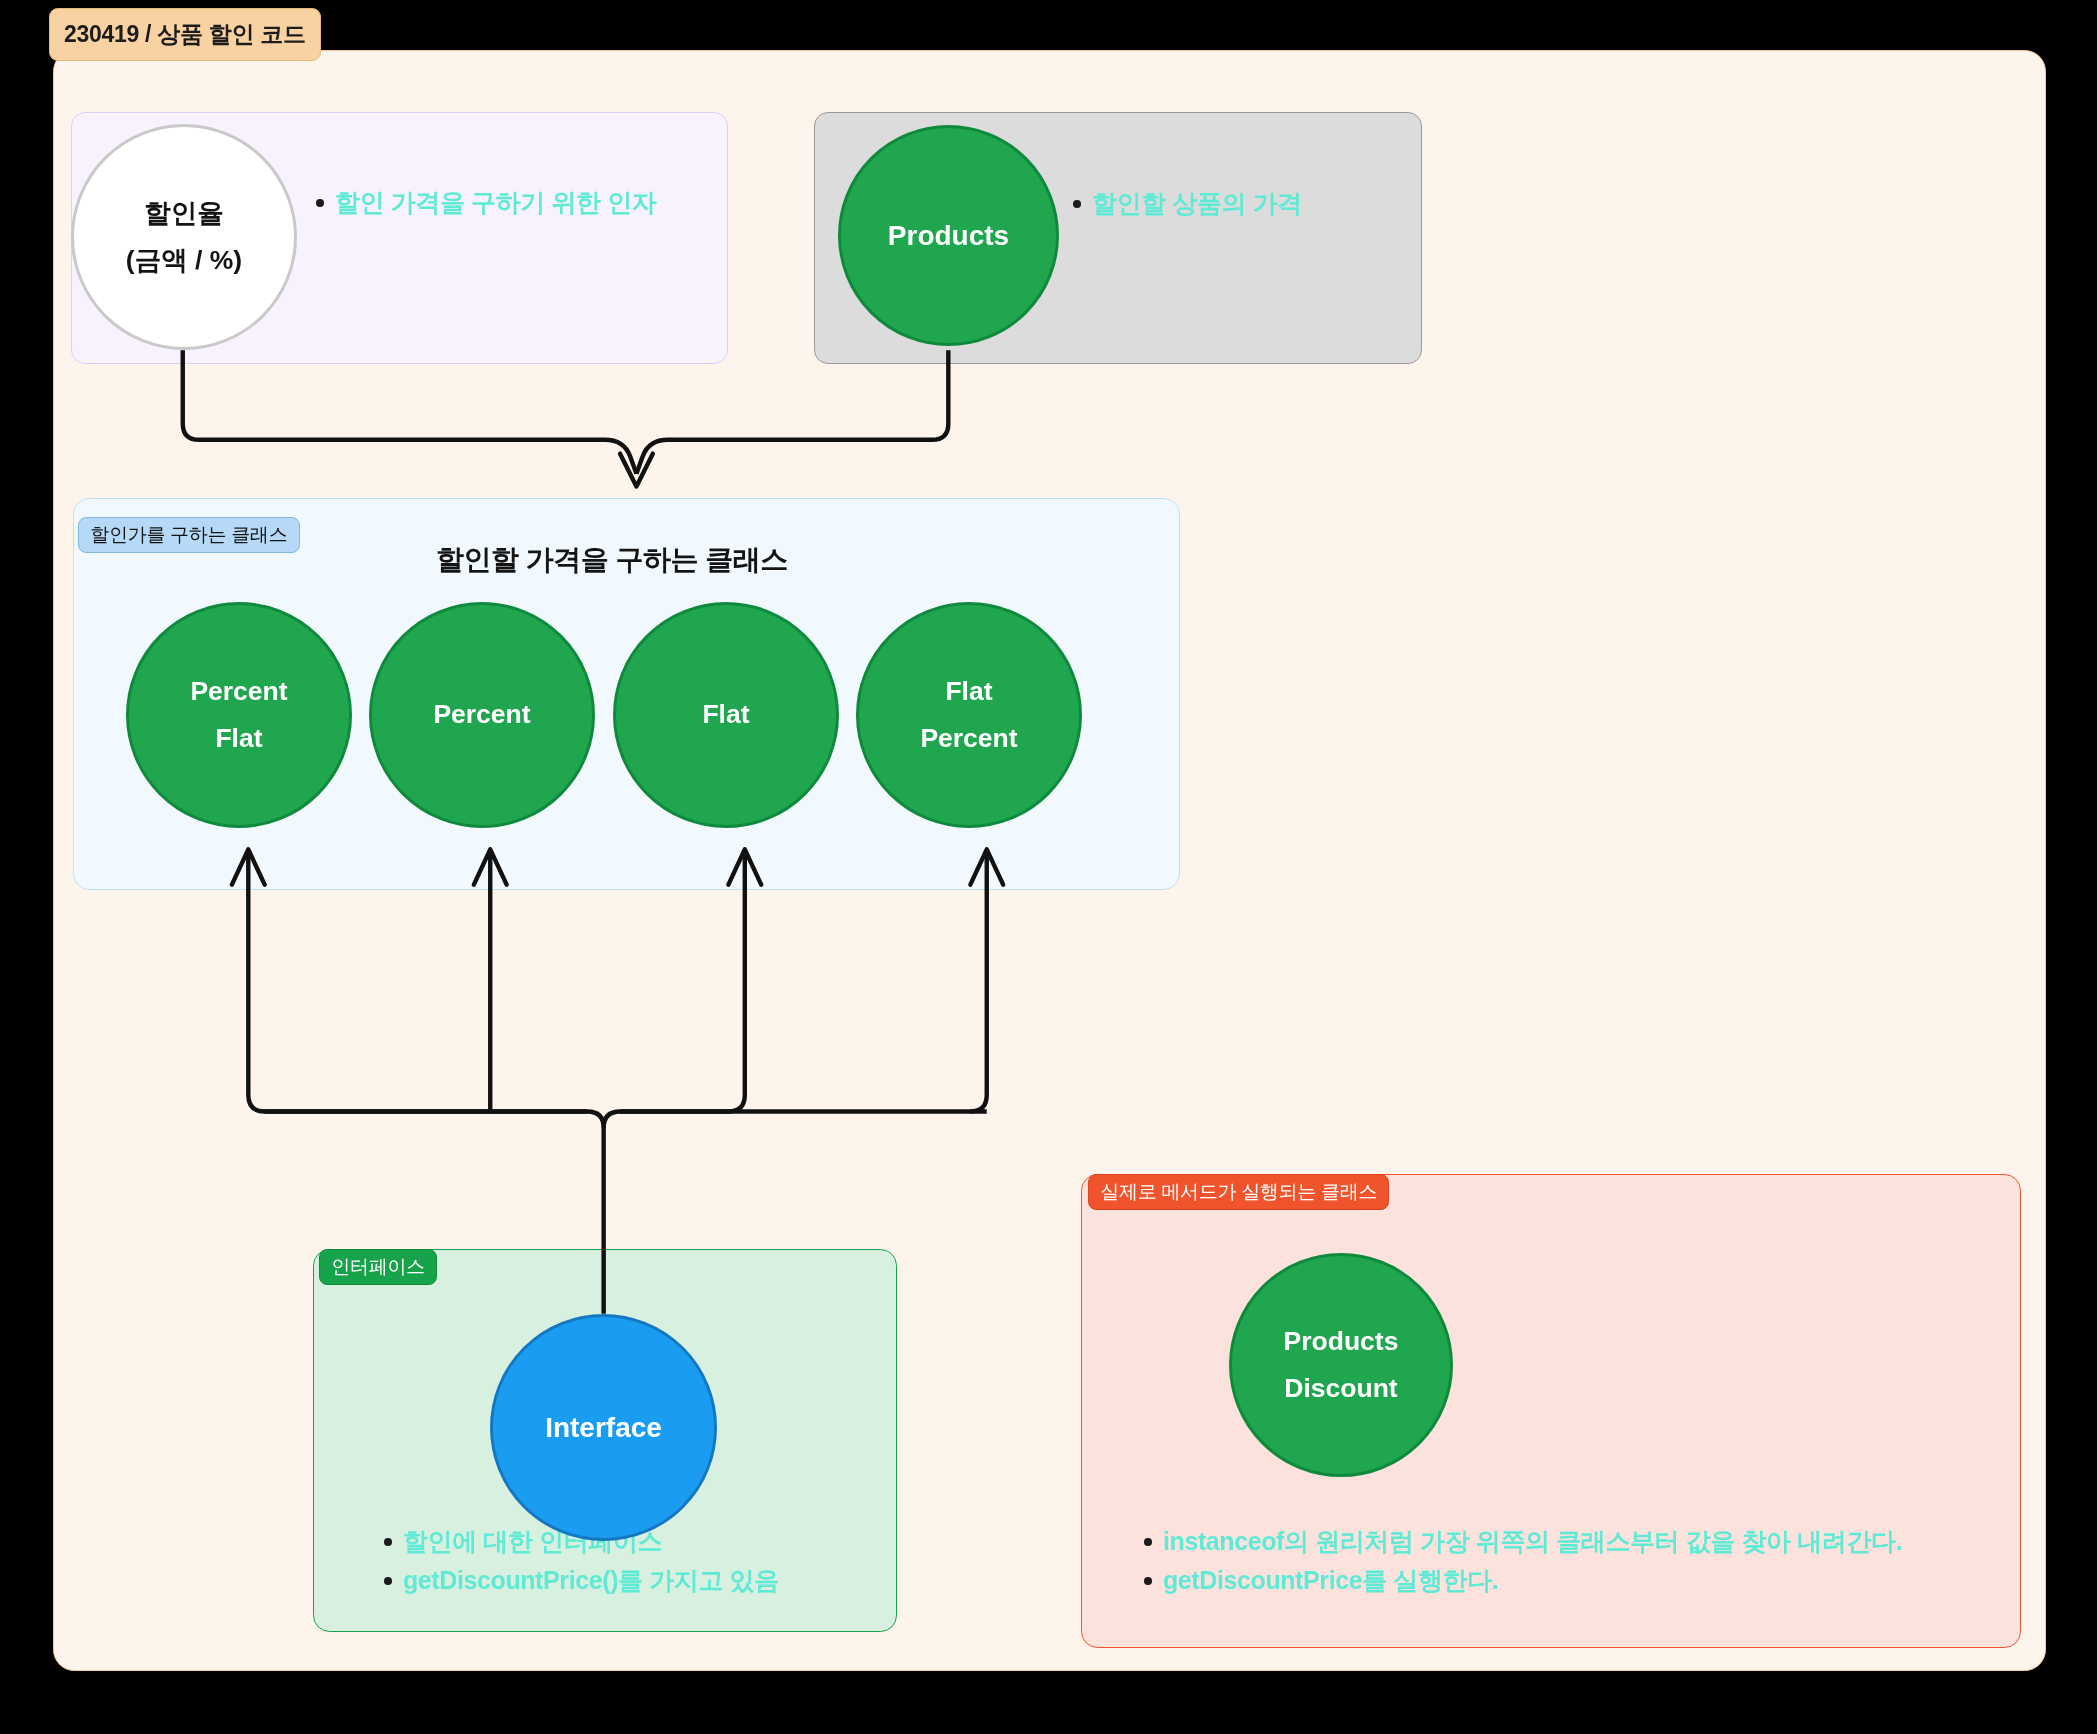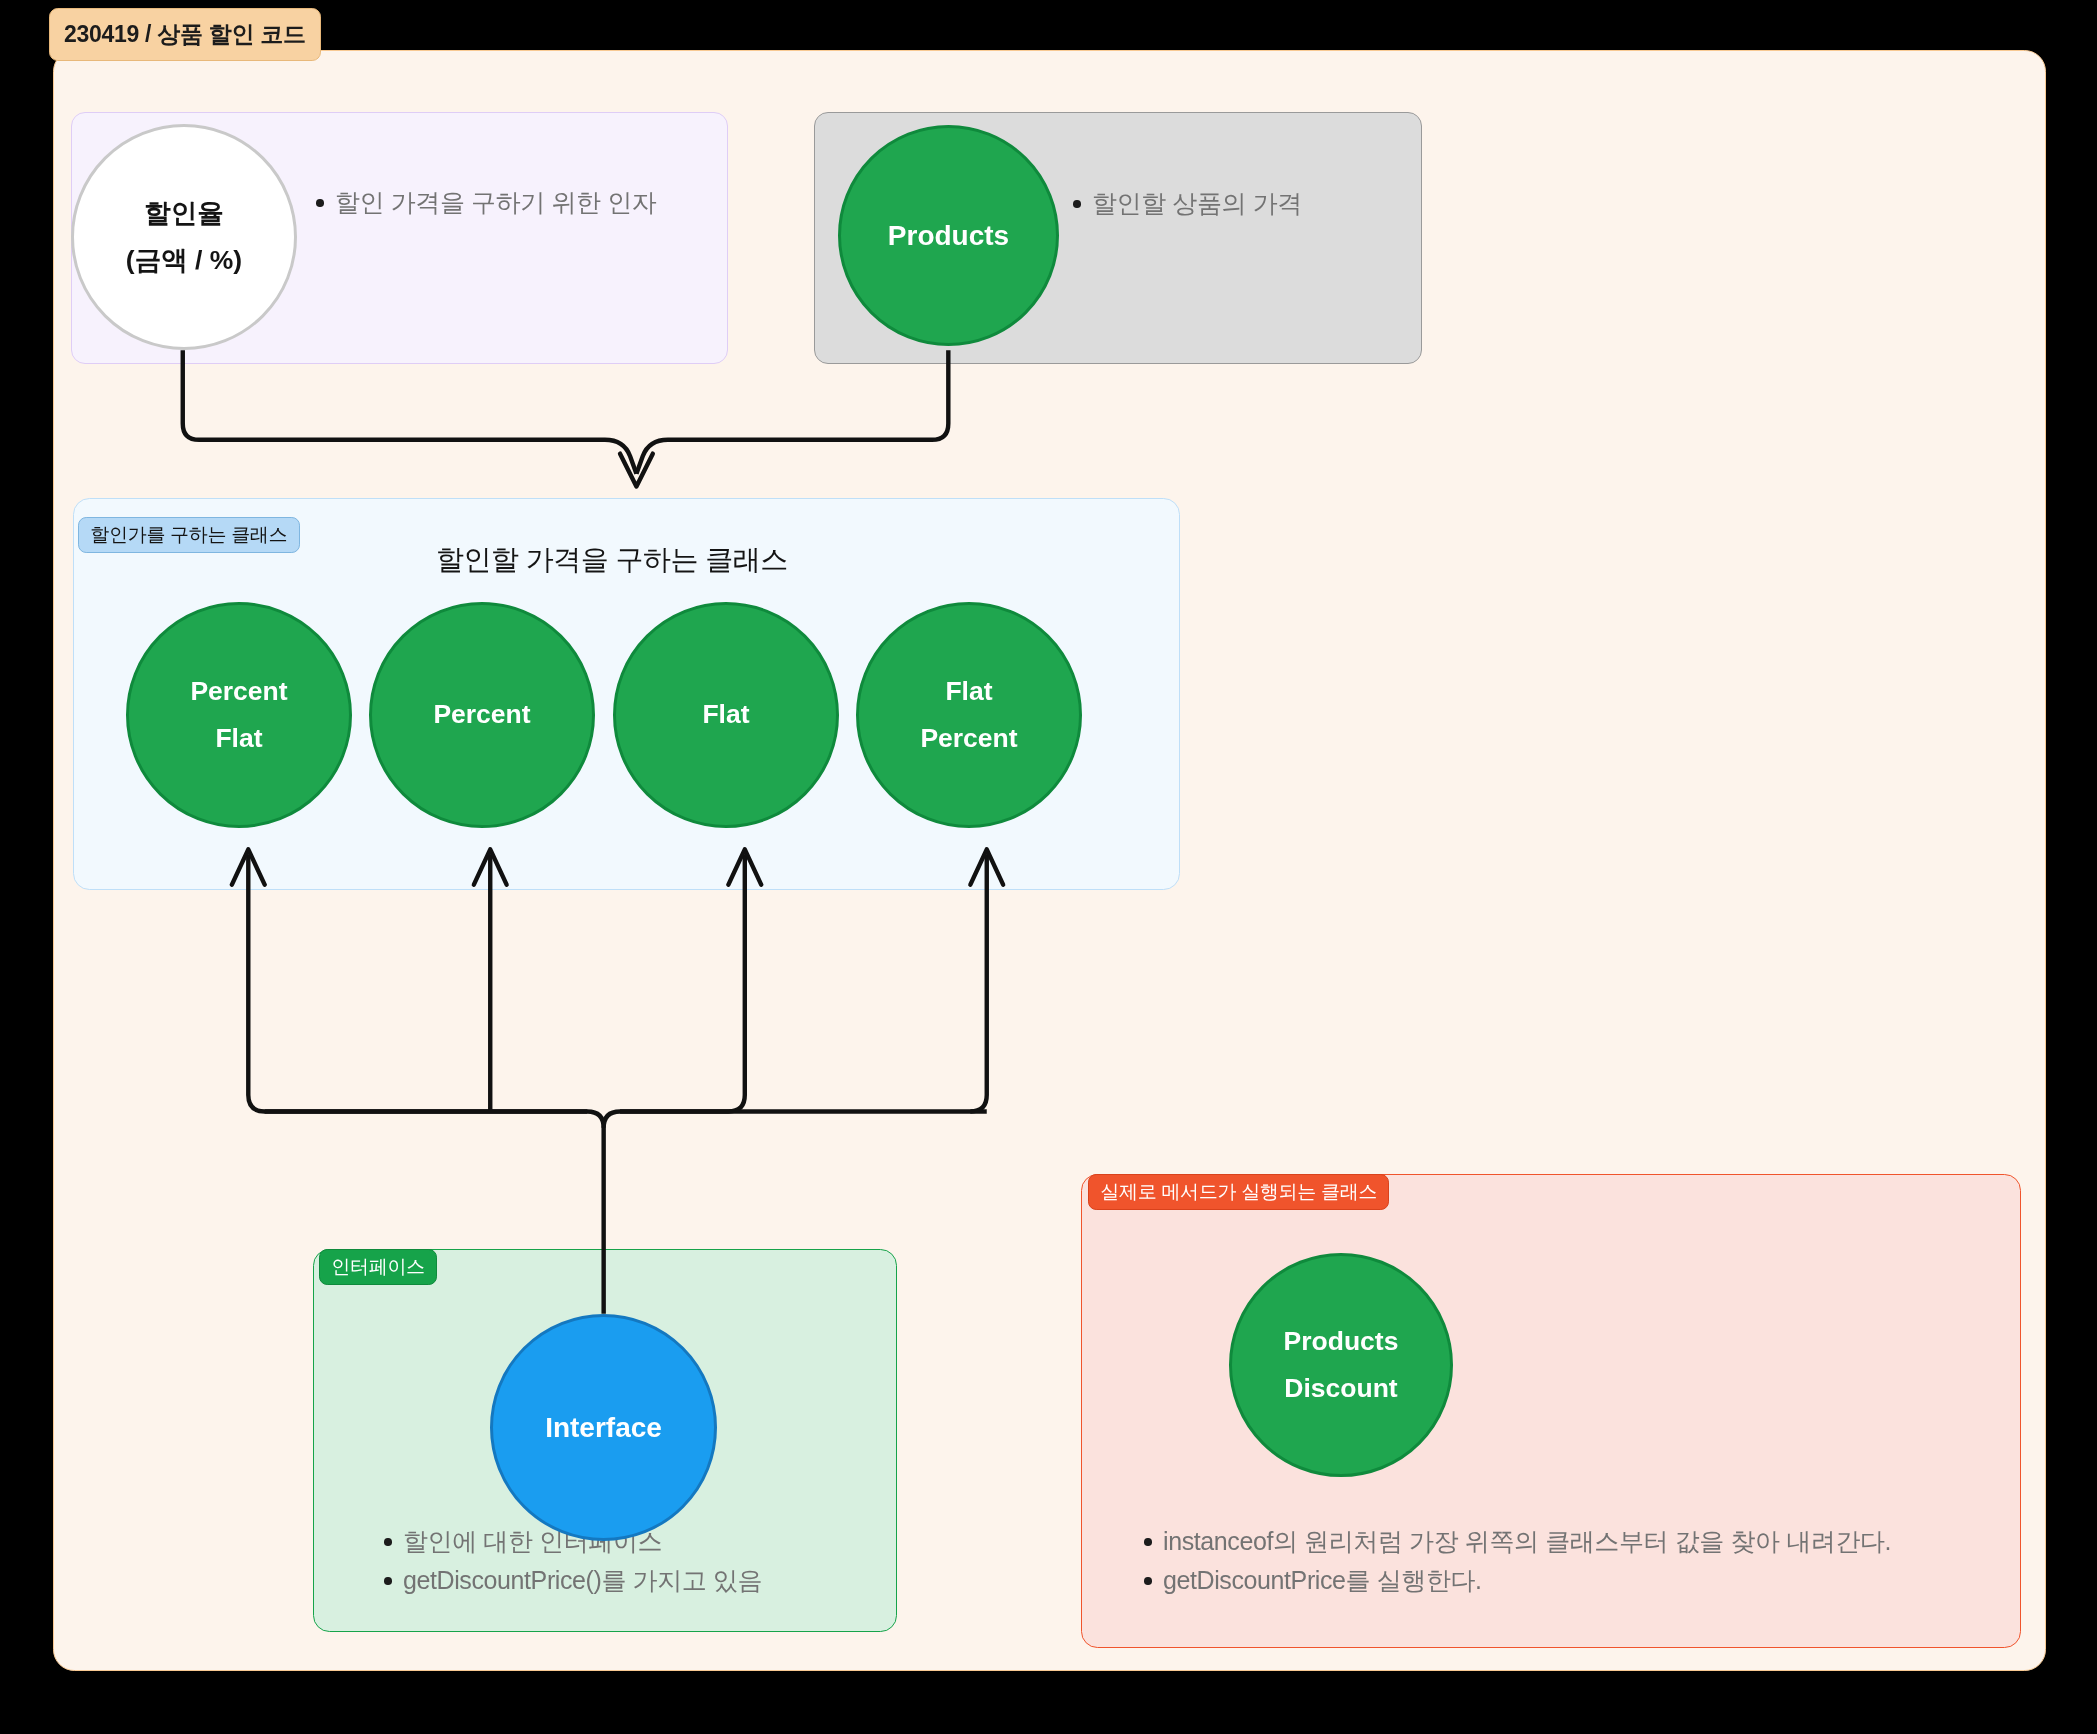--- a/index.html
+++ b/index.html
@@ -154,41 +154,41 @@
   .bullets {
     position: absolute;
     margin: 0;
     padding: 0 0 0 29px;
     list-style: none;
     z-index: 14;
   }
   .bullets li {
     position: relative;
     font-size: 25px;
-    font-weight: 400;
-    color: #737373;
+    font-weight: 700;
+    color: #5eead4;
     line-height: 1.55;
     letter-spacing: -0.4px;
     white-space: nowrap;
   }
   .bullets li::before {
     content: "";
     position: absolute;
     left: -19px;
     top: 16.4px;
     width: 7.6px;
     height: 7.6px;
     border-radius: 50%;
     background: #1c1c1c;
   }
 
   .section-heading {
     position: absolute;
     font-size: 28px;
-    font-weight: 400;
+    font-weight: 700;
     color: #141414;
     letter-spacing: -0.5px;
     white-space: nowrap;
     z-index: 14;
   }
 
   
   #connectors {
     position: absolute;
     left: 0;

